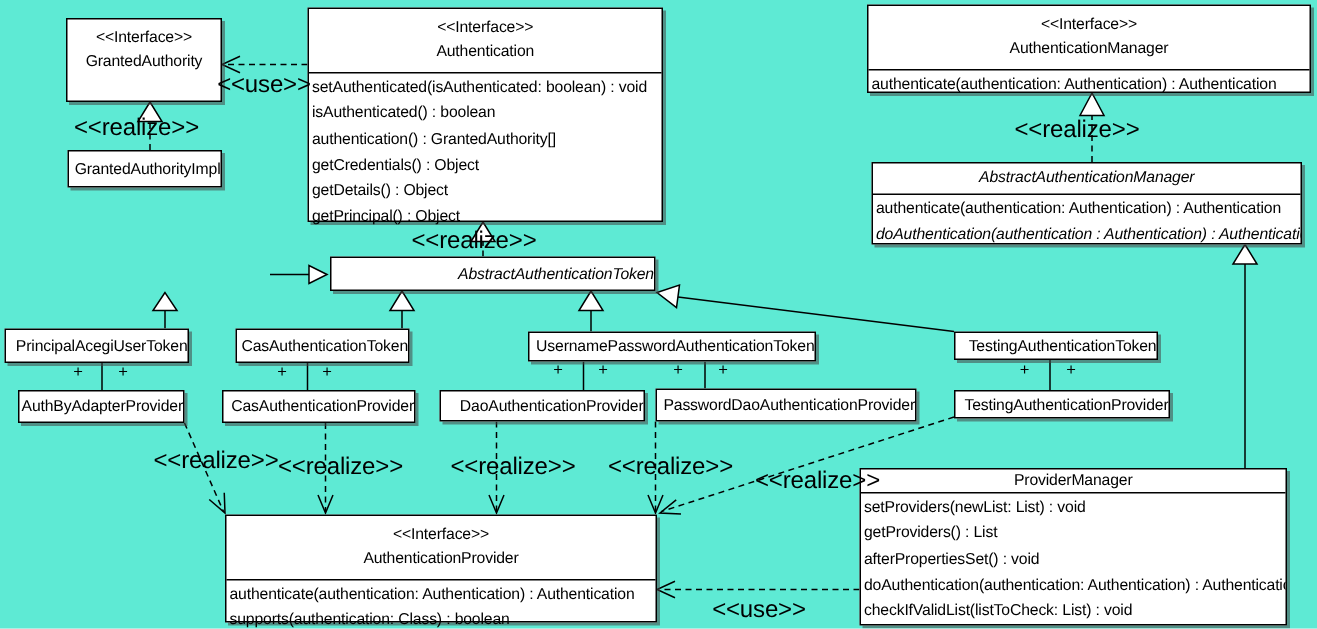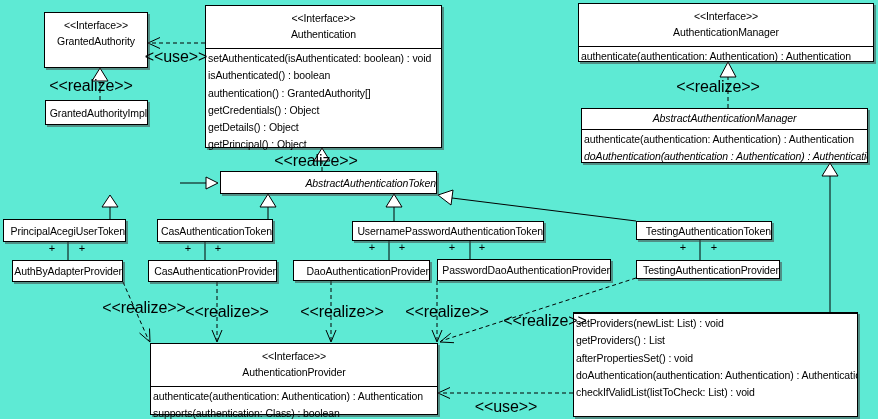--- a/index.html
+++ b/index.html
@@ -199,20 +199,23 @@
       <div>&lt;&lt;Interface&gt;&gt;</div>
       <div>AuthenticationProvider</div>
     </div>
     <div class="methods">
       <div>authenticate(authentication: Authentication) : Authentication</div>
       <div>supports(authentication: Class) : boolean</div>
     </div>
   </div>
 
   <div class="box" style="left:573px;top:312px;width:285px;height:105px">
+    <div class="head h1b">
+      <span>ProviderManager</span>
+    </div>
     <div class="methods">
       <div>setProviders(newList: List) : void</div>
       <div>getProviders() : List</div>
       <div>afterPropertiesSet() : void</div>
       <div>doAuthentication(authentication: Authentication) : Authentication</div>
       <div>checkIfValidList(listToCheck: List) : void</div>
     </div>
   </div>
 
   <span class="elabel" style="left:176px;top:57px">&lt;&lt;use&gt;&gt;</span>

